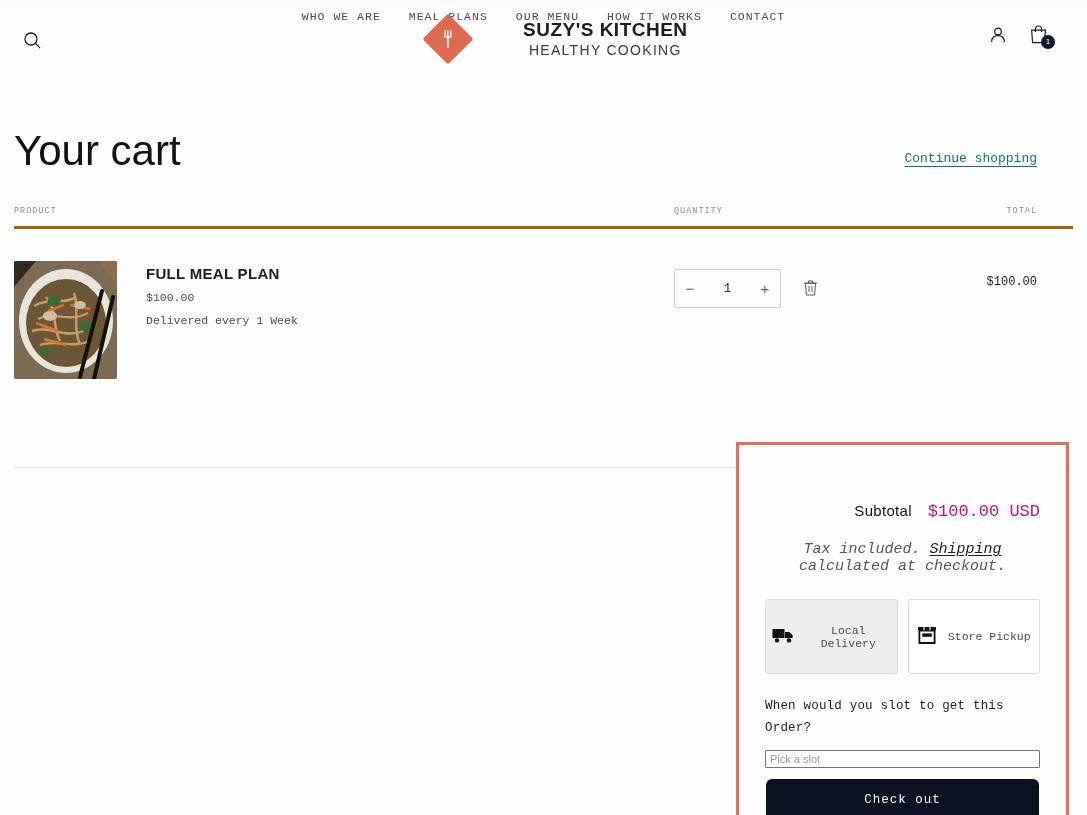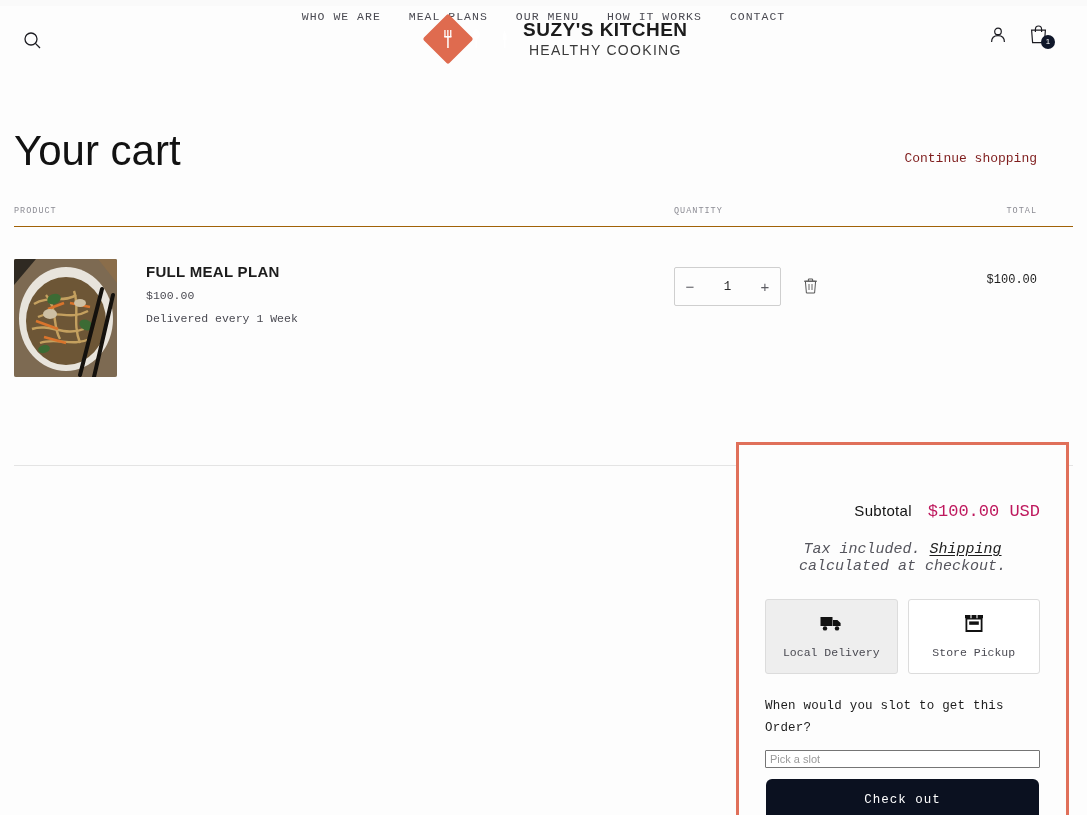--- a/index.html
+++ b/index.html
@@ -90,28 +90,28 @@
   .cart-head {
     display: flex; align-items: flex-end; justify-content: space-between;
     margin-top: 62px;
   }
   .cart-title {
     font-family: "Liberation Sans", sans-serif;
     font-size: 42px; font-weight: 400; color: #121212;
     margin: 0; line-height: 1;
   }
   .continue-link {
-    font-size: 13px; color: #7f1d1d;
-    text-underline-offset: 4px;
+    font-size: 13px; color: #0f766e;
+    text-decoration: underline; text-underline-offset: 4px;
     cursor: pointer; margin-right: 36px; margin-bottom: 6px;
   }
   .col-heads {
     display: flex; margin-top: 34px;
     padding-bottom: 10px;
-    border-bottom: 1px solid #a16207;
+    border-bottom: 3px solid #a16207;
     font-size: 8.5px; letter-spacing: 1px; color: #8c8c94;
   }
   .ch-product { flex: 0 0 660px; }
   .ch-qty { flex: 0 0 270px; }
   .ch-total { flex: 1; text-align: right; padding-right: 36px; }
 
   .cart-row { display: flex; align-items: flex-start; padding-top: 32px; }
   .prod-cell { flex: 0 0 660px; display: flex; gap: 29px; }
   .prod-thumb {
     width: 103px; height: 118px; border-radius: 2px;
@@ -188,21 +188,21 @@
   }
   .tax-note .ship-link {
     color: #1c1c1c; text-decoration: underline;
     text-underline-offset: 2px; cursor: pointer;
   }
   .method-row { display: flex; gap: 10px; margin-top: 24px; }
   .method-btn {
     flex: 1; height: 75px;
     border: 1px solid #dcdcdc; border-radius: 3px;
     background: #fff; cursor: pointer;
-    display: flex; flex-direction: column;
+    display: flex; flex-direction: row;
     align-items: center; justify-content: center; gap: 11px;
     font-family: "Liberation Mono", monospace;
     font-size: 11.5px; color: #4a4a52;
   }
   .method-btn.selected { background: #eeeeee; border-color: #dcdcdc; }
   .slot-question {
     margin-top: 22px; font-size: 12.5px; color: #1c1c1c;
     line-height: 1.75; letter-spacing: 0.2px;
   }
   .slot-input {

